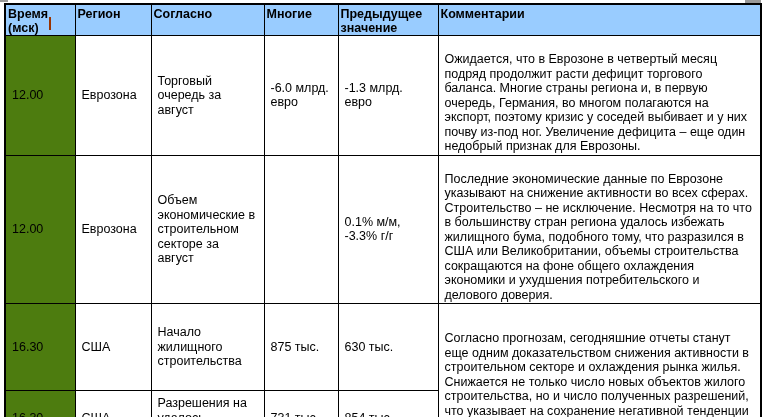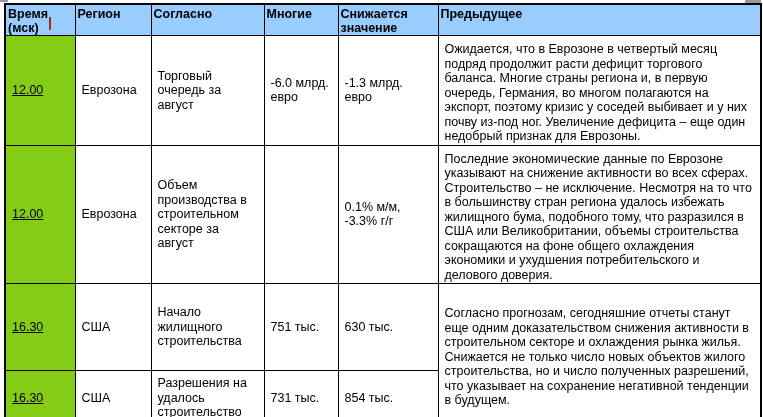--- a/index.html
+++ b/index.html
@@ -38,25 +38,24 @@
     padding: 3px 3px 0 2px;
   }
   .calendar td {
     background: #ffffff;
     font-size: 12.5px;
     line-height: 14.5px;
     vertical-align: middle;
     padding: 1px 6px;
   }
   .calendar td.time {
-    background: #84cc16;
-    text-decoration: underline;
+    background: #4d7c0f;
   }
   .calendar td.comment {
-    padding: 6px 5px 1px 6px;
+    padding: 16px 5px 1px 6px;
   }
   tr.r-header { height: 29px; }
   tr.r1 { height: 104px; }
   tr.r2 { height: 131px; }
   tr.r3 { height: 87px; }
   tr.r4 { height: 55px; }
   .text-cursor {
     position: absolute;
     left: 49px;
     top: 17px;
@@ -86,46 +85,46 @@
     <col style="width:74px">
     <col style="width:100px">
     <col style="width:323px">
   </colgroup>
   <thead>
     <tr class="r-header">
       <th>Время (мск)</th>
       <th>Регион</th>
       <th>Согласно</th>
       <th>Многие</th>
-      <th>Снижается значение</th>
-      <th>Предыдущее</th>
+      <th>Предыдущее значение</th>
+      <th>Комментарии</th>
     </tr>
   </thead>
   <tbody>
     <tr class="r1">
       <td class="time">12.00</td>
       <td>Еврозона</td>
       <td>Торговый очередь за август</td>
       <td>-6.0 млрд. евро</td>
       <td>-1.3 млрд. евро</td>
       <td class="comment">Ожидается, что в Еврозоне в четвертый месяц подряд продолжит расти дефицит торгового баланса. Многие страны региона и, в первую очередь, Германия, во многом полагаются на экспорт, поэтому кризис у соседей выбивает и у них почву из-под ног. Увеличение дефицита – еще один недобрый признак для Еврозоны.</td>
     </tr>
     <tr class="r2">
       <td class="time">12.00</td>
       <td>Еврозона</td>
-      <td>Объем производства в строительном секторе за август</td>
+      <td>Объем экономические в строительном секторе за август</td>
       <td></td>
       <td>0.1% м/м, -3.3% г/г</td>
       <td class="comment">Последние экономические данные по Еврозоне указывают на снижение активности во всех сферах. Строительство – не исключение. Несмотря на то что в большинству стран региона удалось избежать жилищного бума, подобного тому, что разразился в США или Великобритании, объемы строительства сокращаются на фоне общего охлаждения экономики и ухудшения потребительского и делового доверия.</td>
     </tr>
     <tr class="r3">
       <td class="time">16.30</td>
       <td>США</td>
       <td>Начало жилищного строительства</td>
-      <td>751 тыс.</td>
+      <td>875 тыс.</td>
       <td>630 тыс.</td>
       <td class="comment" rowspan="2">Согласно прогнозам, сегодняшние отчеты станут еще одним доказательством снижения активности в строительном секторе и охлаждения рынка жилья. Снижается не только число новых объектов жилого строительства, но и число полученных разрешений, что указывает на сохранение негативной тенденции в будущем.</td>
     </tr>
     <tr class="r4">
       <td class="time">16.30</td>
       <td>США</td>
       <td>Разрешения на удалось строительство</td>
       <td>731 тыс.</td>
       <td>854 тыс.</td>
     </tr>

